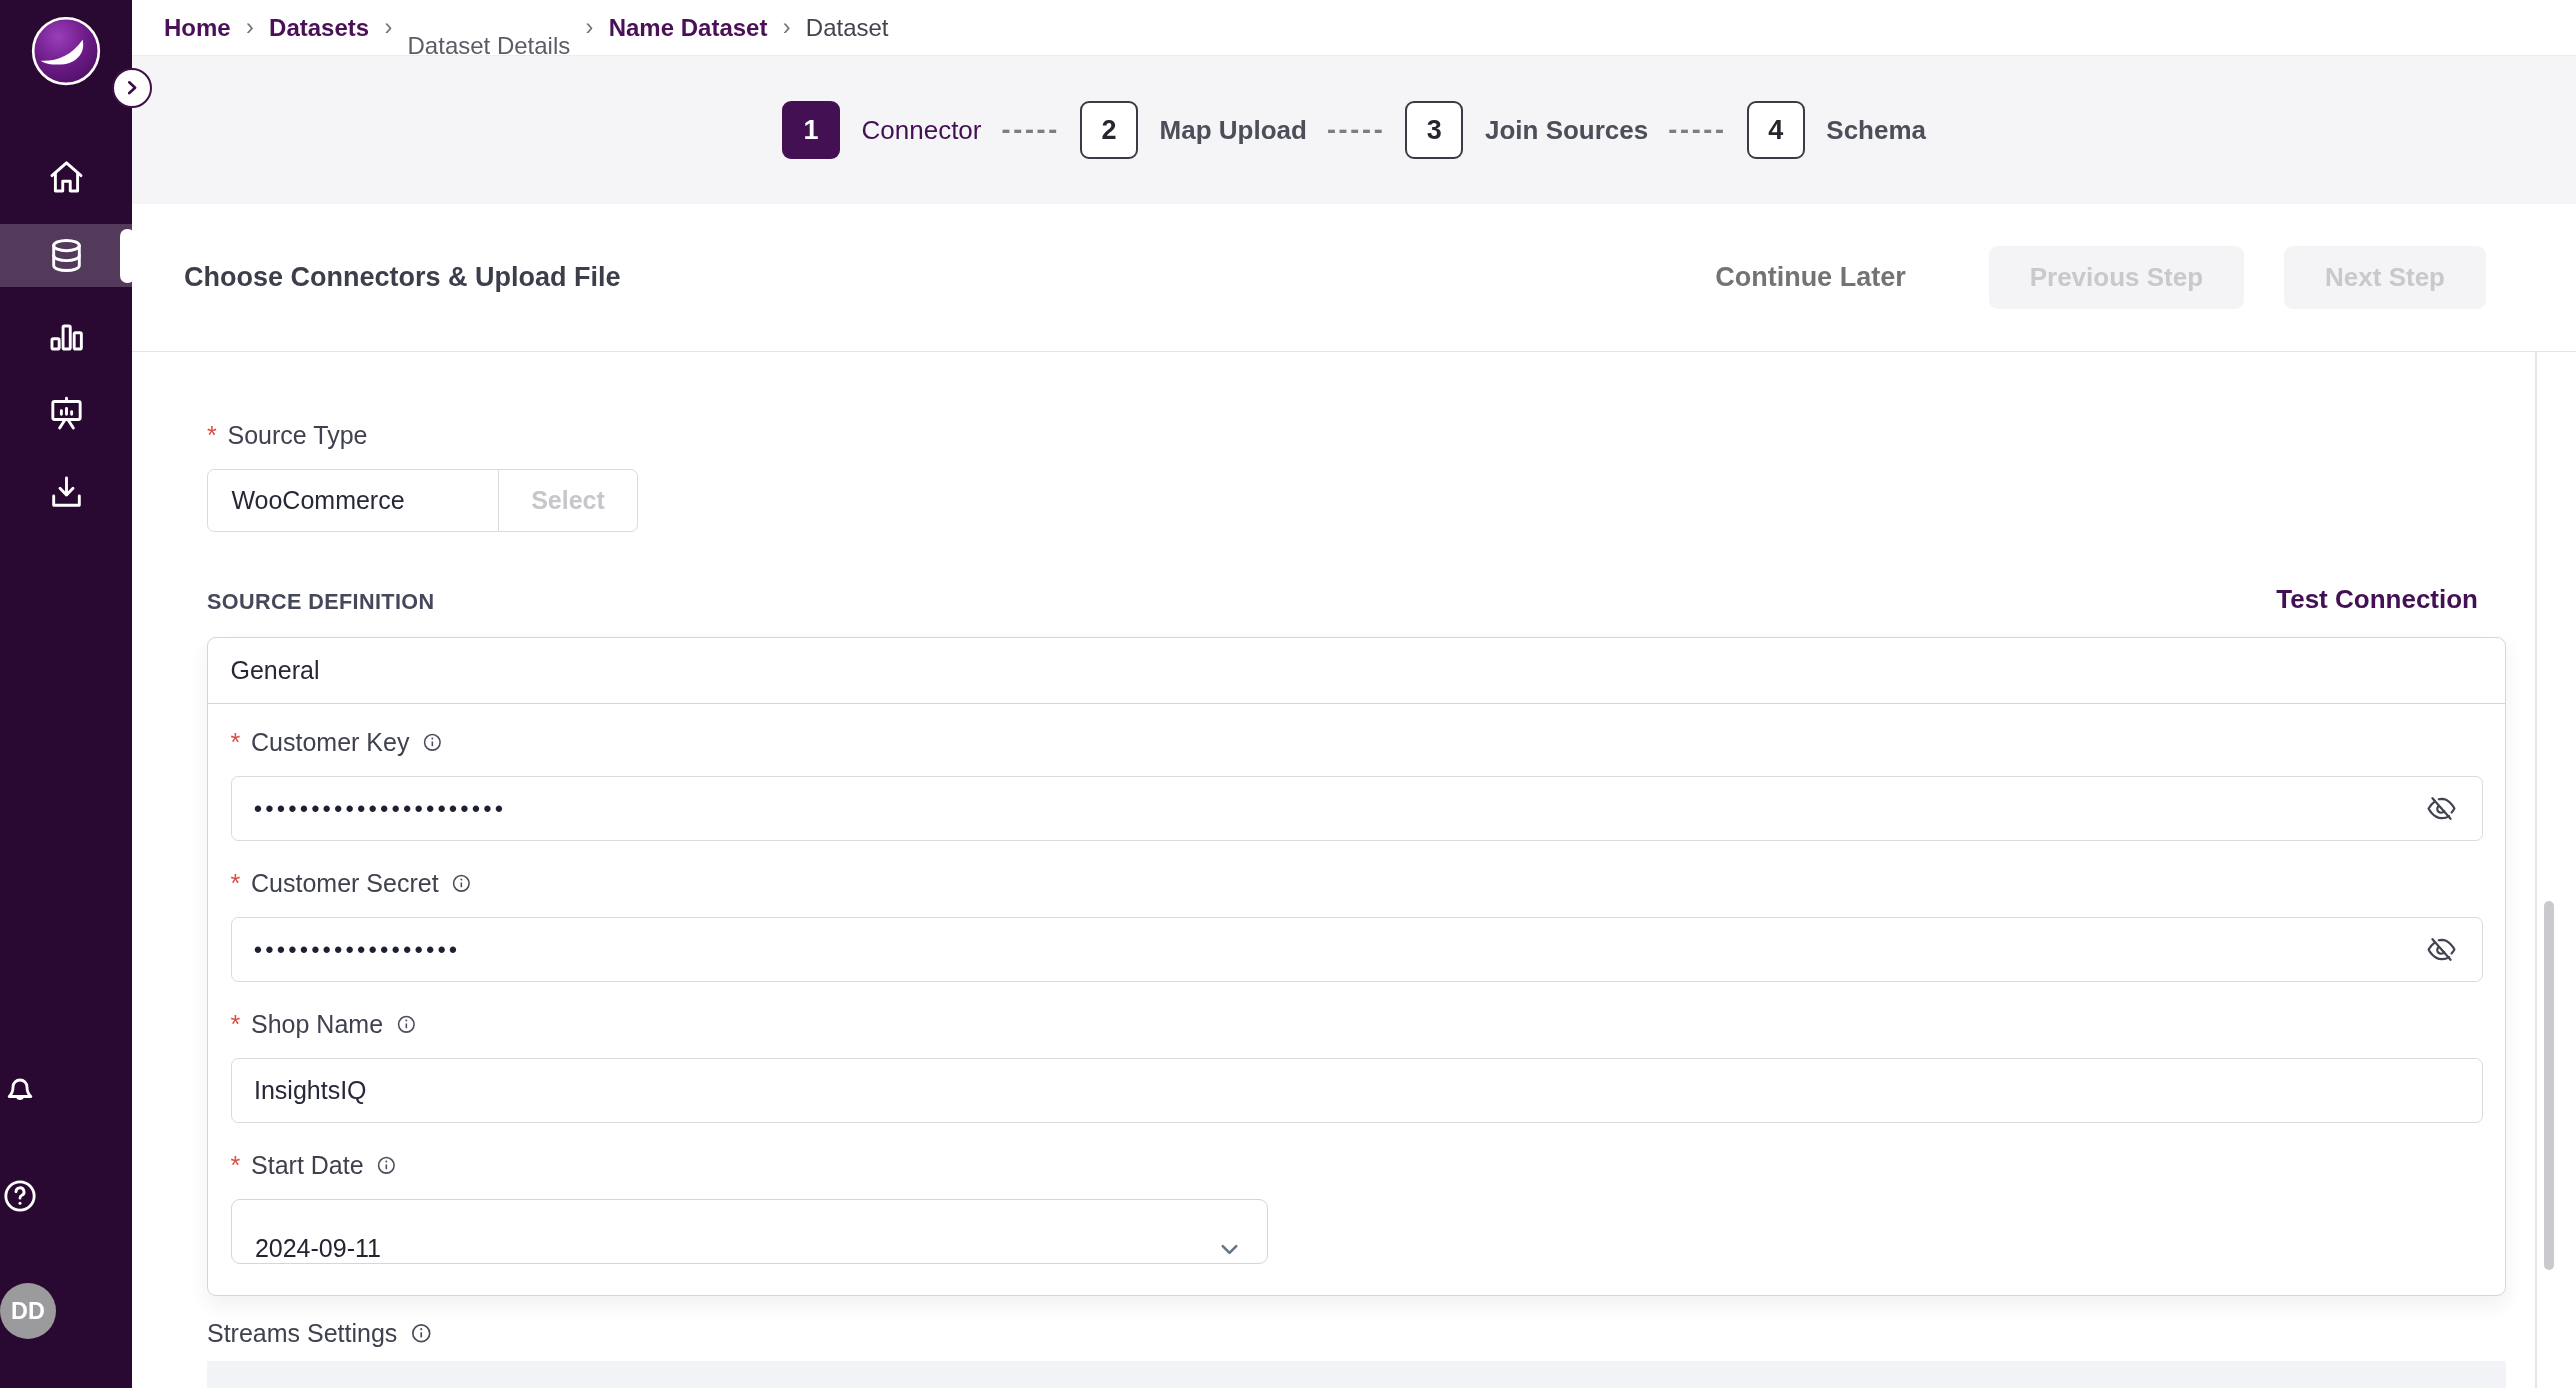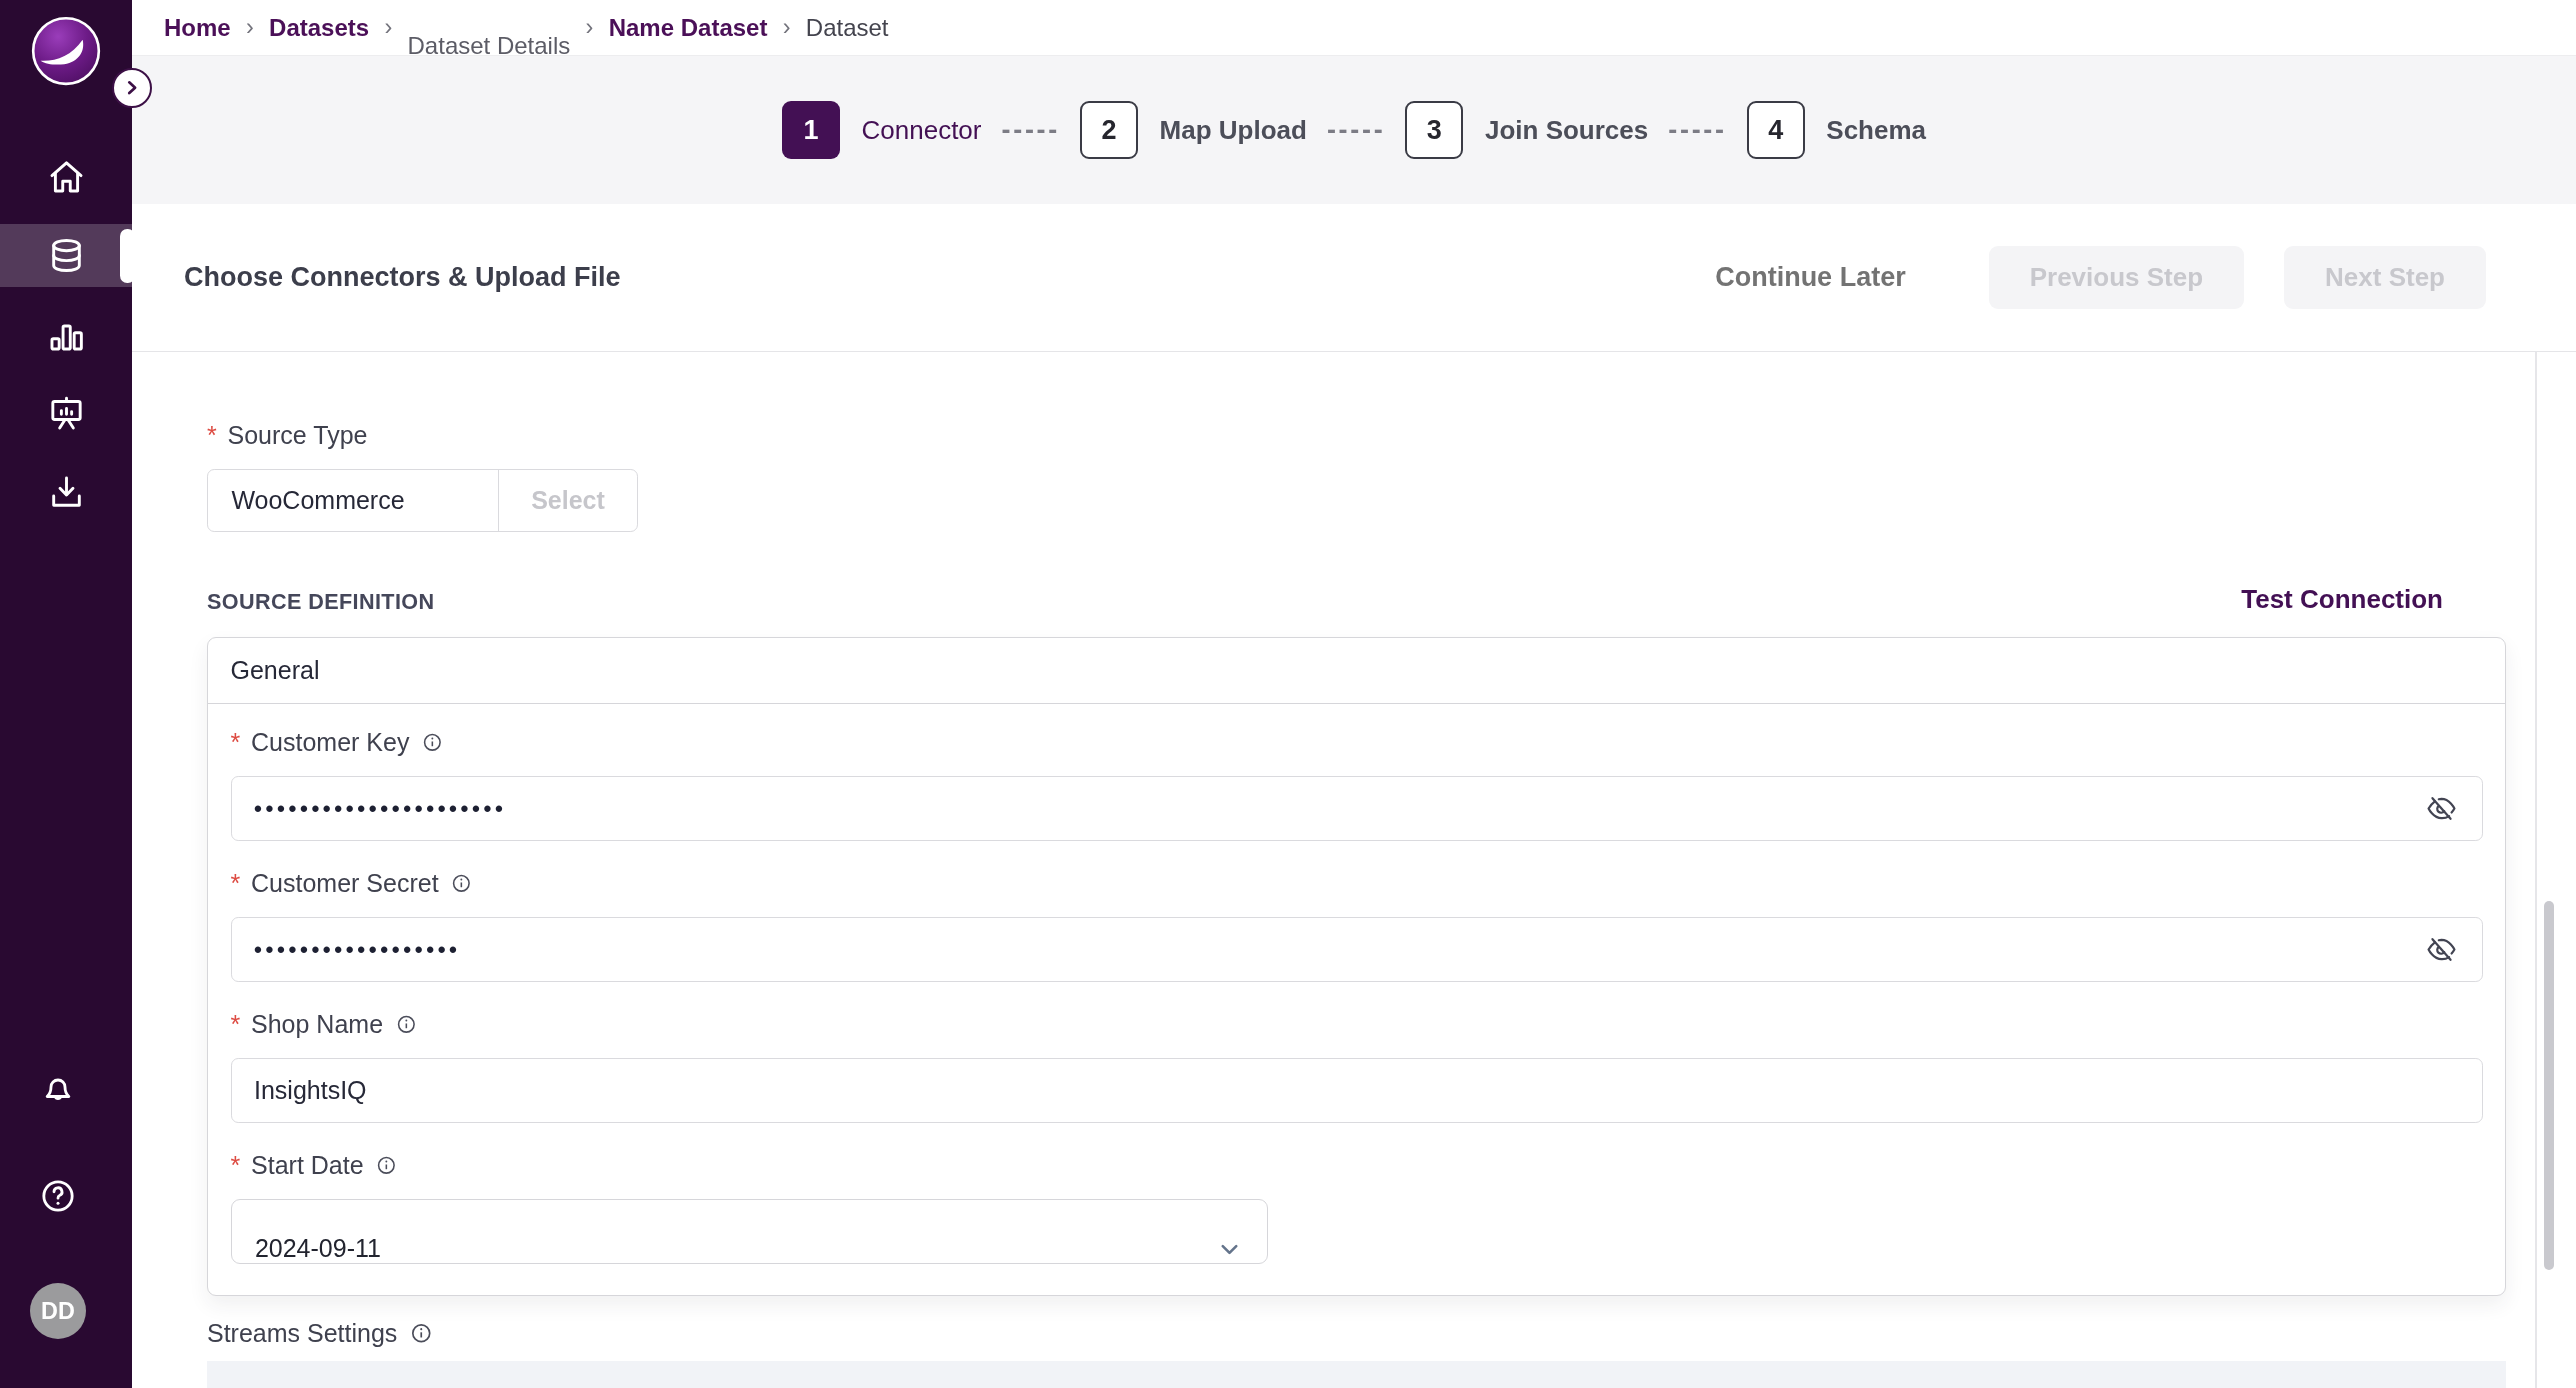--- a/index.html
+++ b/index.html
@@ -15,21 +15,21 @@
                 background:#fff; border:2.7px solid #3c1046; display:flex; align-items:center;
                 justify-content:center; z-index:12; cursor:pointer; }
   .side-nav { position:absolute; top:137px; left:0; width:132px; }
   .nav-item { position:relative; height:79px; display:flex; align-items:center; justify-content:center; }
   .nav-item.active .active-bg { position:absolute; left:0; right:0; top:8px; bottom:8px;
                 background:rgba(255,255,255,0.20); }
   .nav-item.active .active-pill { position:absolute; right:-2.7px; top:12.6px; width:14.4px; height:54px;
                 background:#fff; border-radius:7.2px; }
   .nav-item svg { position:relative; z-index:2; }
   .side-bottom { position:absolute; bottom:50px; left:0; width:116px; display:flex;
-                 flex-direction:column; align-items:center; gap:64px; }
+                 flex-direction:column; align-items:flex-start; gap:64px; }
   .avatar { width:56px; height:56px; border-radius:50%; background:#9b9b9d; color:#fff;
             font-size:23.4px; font-weight:700; display:flex; align-items:center; justify-content:center; }
 
   
   .main { position:absolute; left:132px; top:0; width:2444px; height:1389px; }
 
   .breadcrumb-bar { height:56px; background:#fff; border-bottom:0.9px solid #ededef;
                     display:flex; align-items:center; padding-left:32px; gap:15.3px; font-size:24px; }
   .crumb-link { color:#4b1058; font-weight:700; text-decoration:none; cursor:pointer; }
   .crumb-muted { color:#5c5c66;margin-top:36px; }
@@ -69,21 +69,21 @@
   .source-type-group { margin-top:18px; width:431px; height:63px; border:1.8px solid #dadade;
                        border-radius:7.2px; display:flex; background:#fff; }
   .source-type-value { flex:1; display:flex; align-items:center; padding-left:23.4px;
                        font-size:25px; color:#262837; }
   .select-btn { width:139px; border-left:1.8px solid #dadade; display:flex; align-items:center;
                 justify-content:center; font-size:25px; font-weight:600; color:#c6c6cb; cursor:default; }
 
   .section-row { margin-top:52px; width:2299px; display:flex; align-items:flex-end;
                  justify-content:space-between; }
   .section-title { font-size:21.6px; font-weight:600; color:#45475a; letter-spacing:0.4px; }
-  .test-connection { font-size:26px; font-weight:700; color:#431054; margin-right:63px; cursor:pointer; }
+  .test-connection { font-size:26px; font-weight:700; color:#431054; margin-right:28px; cursor:pointer; }
 
   .panel { margin-top:21.6px; width:2299px; border:1.8px solid #d6d6da; border-radius:9px;
            background:#fff; box-shadow:0 9px 20px rgba(40,40,60,0.07); }
   .group-title { height:66px; border-bottom:1.8px solid #d6d6da; display:flex; align-items:center;
                  padding-left:22.5px; font-size:25px; color:#262837; }
   .panel-body { padding:23.4px 22.5px 31px 22.5px; }
   .panel-body .field-label-row { margin-top:27px; }
   .panel-body .field-label-row:first-child { margin-top:0; }
 
   .text-input { margin-top:18px; height:65px; border:1.8px solid #dadade; border-radius:7.2px;

